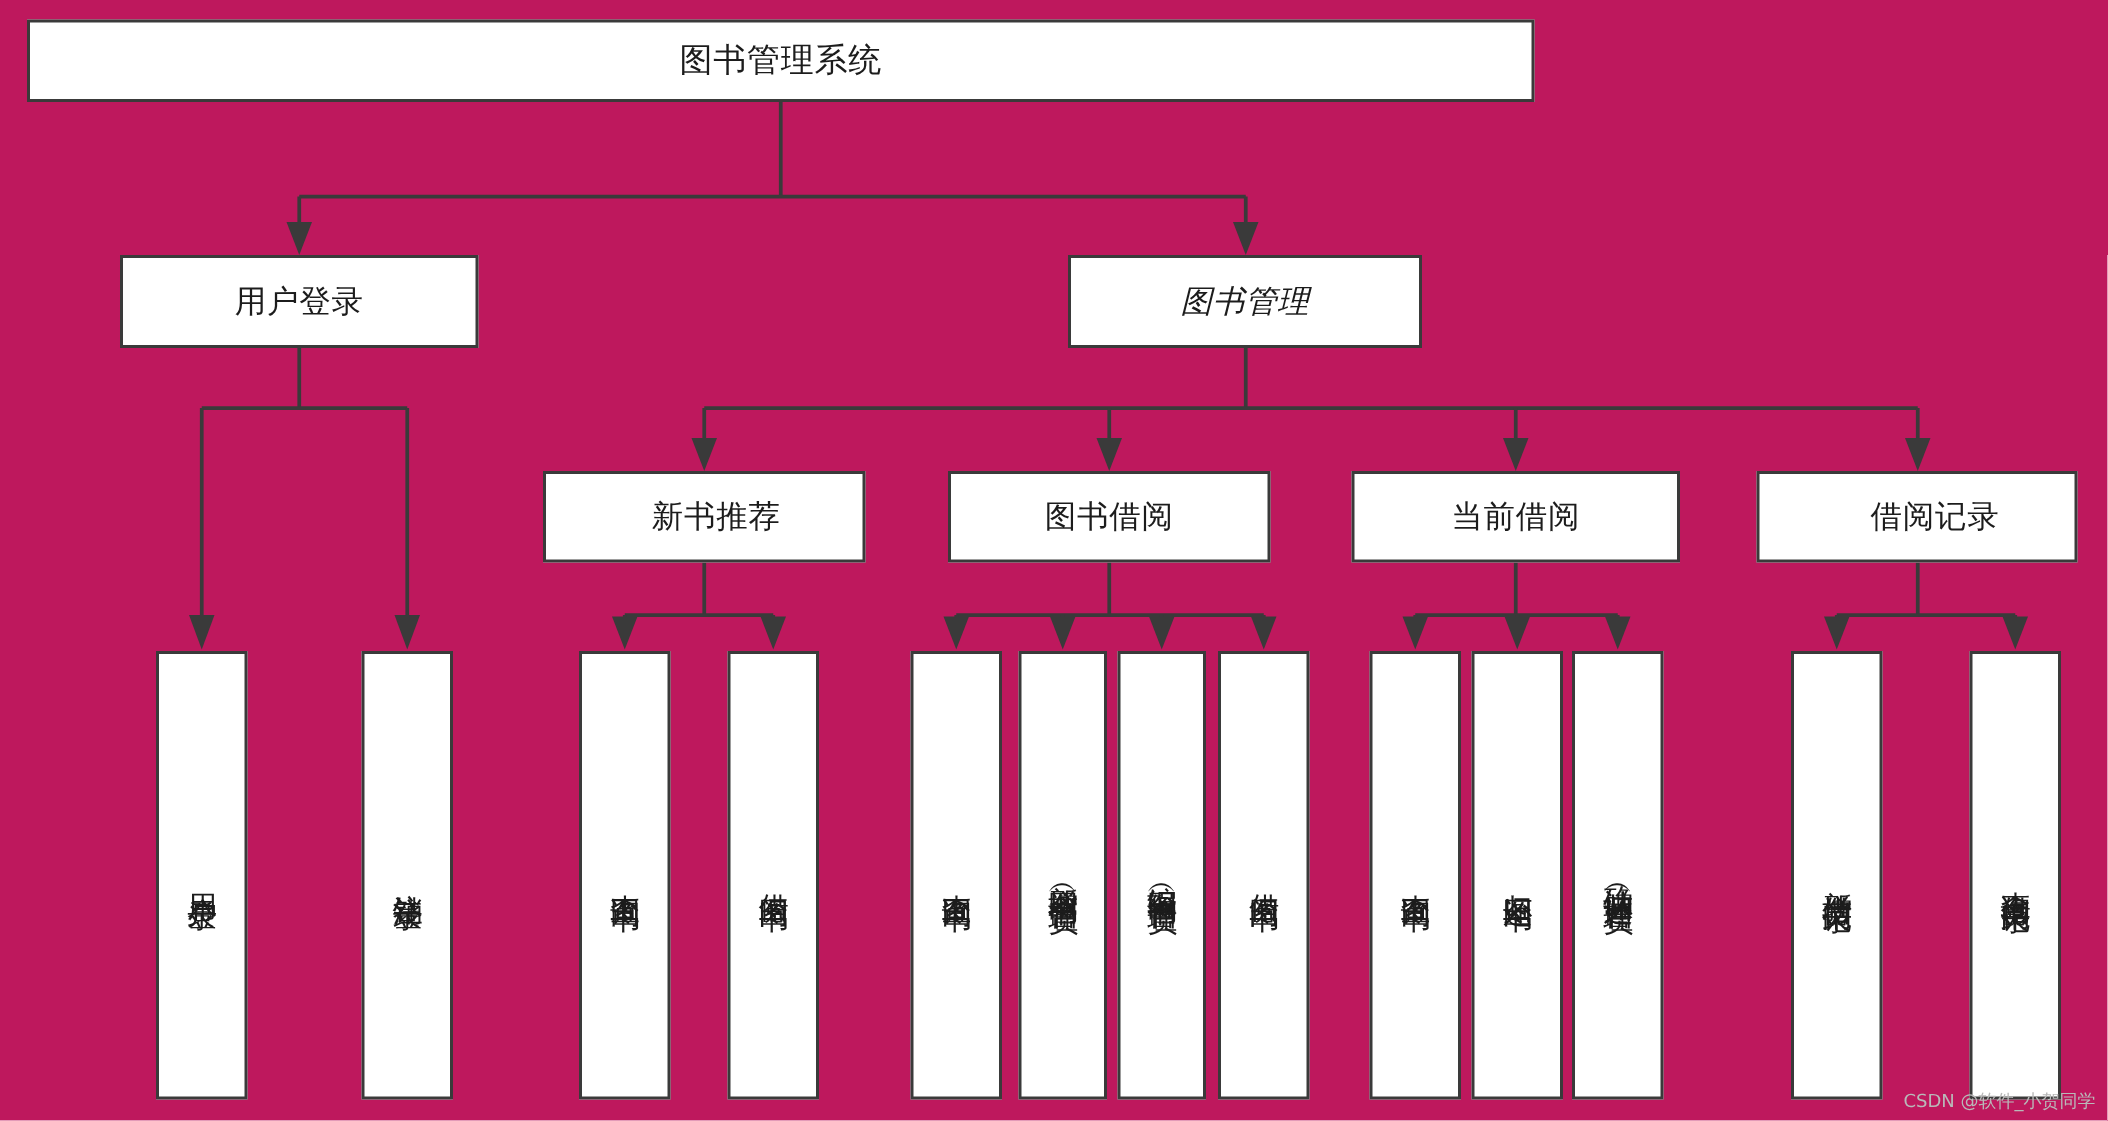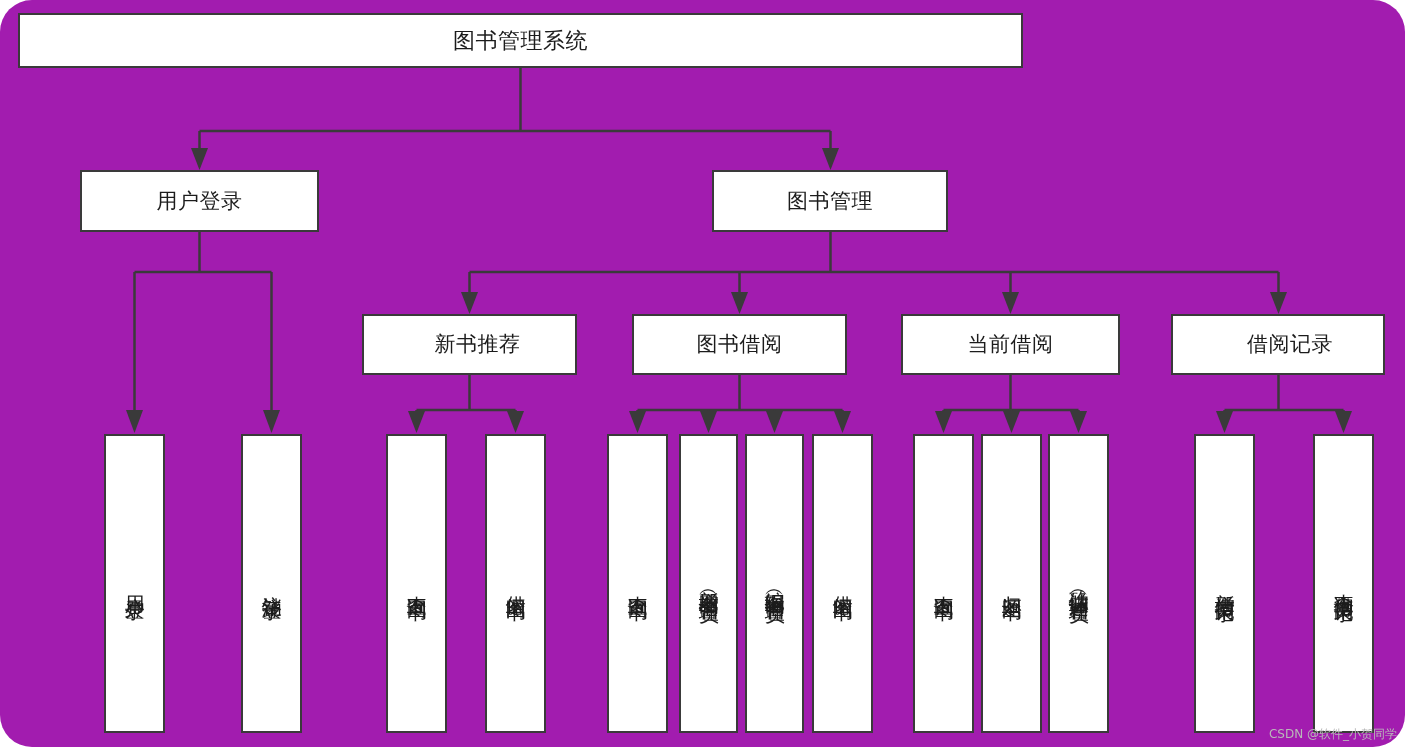--- a/index.html
+++ b/index.html
@@ -9,23 +9,22 @@
     background: #ffffff;
   }
   body {
     font-family: "Liberation Sans", "DejaVu Sans", sans-serif;
     color: #1a1a1a;
   }
   #diagram {
     position: relative;
     width: 1405px;
     height: 747px;
-    background: #a21caf;
+    background: #be185d;
     overflow: hidden;
-    border-radius: 32px;
   }
   
   .node {
     position: absolute;
     box-sizing: border-box;
     background: #ffffff;
     border: 2.5px solid #3a3a3a;
     display: flex;
     align-items: center;
     justify-content: center;
@@ -154,21 +153,21 @@
     <polygon class="arrowhead" points="1335,411 1352,411 1343.5,433"></polygon>
   </svg>
 
   <div class="node root" style="left:18px; top:13px; width:1005px; height:55px;">
     <span class="label">图书管理系统</span>
   </div>
 
   <div class="node" style="left:80px; top:170px; width:239px; height:62px;">
     <span class="label">用户登录</span>
   </div>
-  <div class="node" style="left:712px; top:170px; width:236px; height:62px;">
+  <div class="node" style="left:712px; top:170px; width:236px; height:62px;font-style:italic;">
     <span class="label">图书管理</span>
   </div>
 
   <div class="node" style="left:362px; top:314px; width:215px; height:61px;padding-left:16px;">
     <span class="label">新书推荐</span>
   </div>
   <div class="node" style="left:632px; top:314px; width:215px; height:61px;">
     <span class="label">图书借阅</span>
   </div>
   <div class="node" style="left:901px; top:314px; width:219px; height:61px;">

